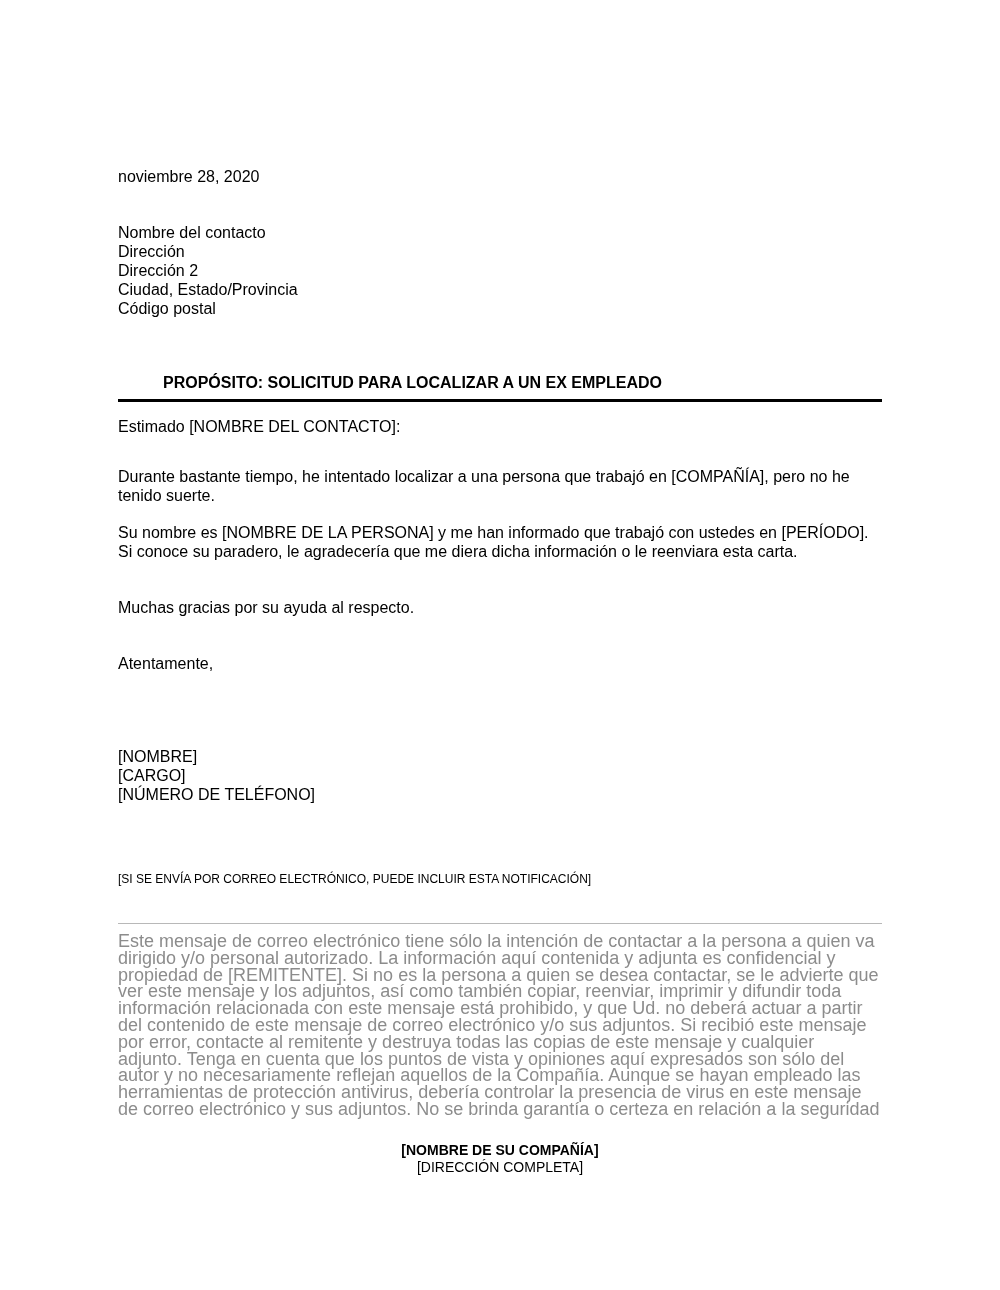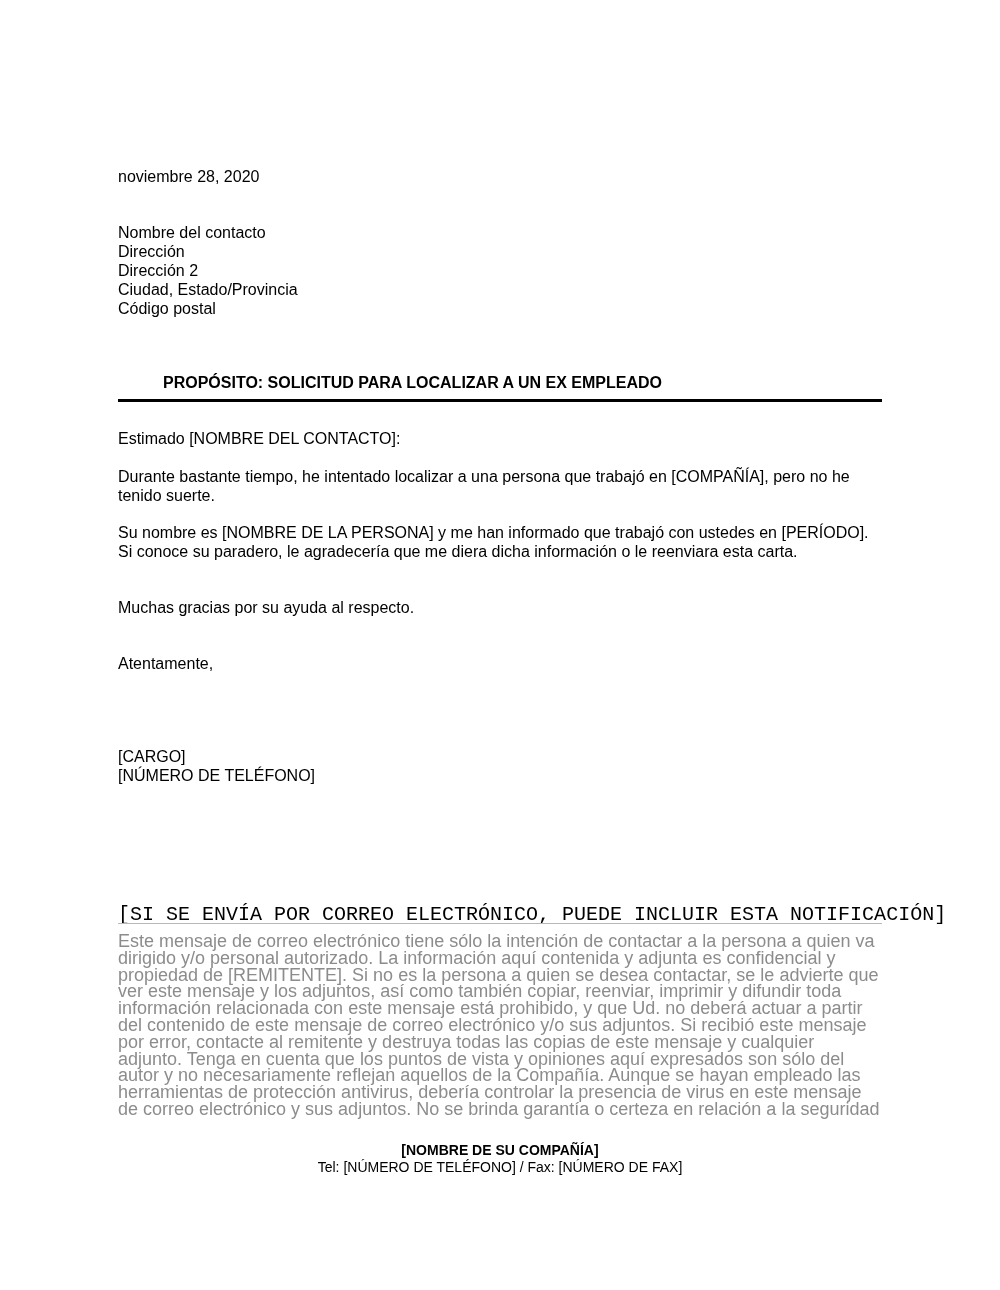--- a/index.html
+++ b/index.html
@@ -5,27 +5,27 @@
   html, body { margin: 0; padding: 0; background: #ffffff; }
   body { width: 1000px; height: 1290px; position: relative; overflow: hidden;
          font-family: "Liberation Sans", sans-serif; color: #000; }
   .page { position: absolute; left: 118px; top: 0; width: 764px; }
   .line { font-size: 16px; line-height: 19px; white-space: nowrap; }
   .para { font-size: 16px; line-height: 19px; margin: 0; }
   #date { position: absolute; top: 167px; }
   #address { position: absolute; top: 223px; }
   #subject { position: absolute; top: 373px; font-weight: bold; margin-left: 45px; }
   #subject-rule { position: absolute; top: 399px; left: 0; width: 764px; height: 3px; background: #000; }
-  #salutation { position: absolute; top: 429px; }
+  #salutation { position: absolute; top: 417px; }
   #p1 { position: absolute; top: 467px; width: 764px; }
   #p2 { position: absolute; top: 523px; width: 764px; }
   #p3 { position: absolute; top: 598px; }
   #closing { position: absolute; top: 654px; }
   #signature { position: absolute; top: 747px; }
-  #notice-heading { position: absolute; top: 905px; font-size: 20px; font-family: Liberation Mono, monospace; }
+  #notice-heading { position: absolute; top: 870px; font-size: 12px; }
   #notice-rule { position: absolute; top: 923px; left: 0; width: 764px; height: 1px; background: #b8b8b8; }
   #notice-body { position: absolute; top: 933px; width: 764px; font-size: 18px; line-height: 16.8px; color: #8c8c8c; height: 186px; overflow: hidden; }
   #footer { position: absolute; left: 0; top: 1142px; width: 1000px; text-align: center; font-size: 14px; line-height: 17px; }
   #footer .company { font-weight: bold; }
   #footer a { color: #1a0dcc; text-decoration: underline; }
 </style>
 </head>
 <body>
 
 <div class="page">
@@ -44,25 +44,26 @@
 
   <div id="salutation" class="line">Estimado [NOMBRE DEL CONTACTO]:</div>
 
   <p id="p1" class="para">Durante bastante tiempo, he intentado localizar a una persona que trabajó en [COMPAÑÍA], pero no he tenido suerte.</p>
   <p id="p2" class="para">Su nombre es [NOMBRE DE LA PERSONA] y me han informado que trabajó con ustedes en [PERÍODO]. Si conoce su paradero, le agradecería que me diera dicha información o le reenviara esta carta.</p>
   <p id="p3" class="para">Muchas gracias por su ayuda al respecto.</p>
 
   <div id="closing" class="line">Atentamente,</div>
 
   <div id="signature">
+    <div class="line">[NOMBRE]</div>
     <div class="line">[CARGO]</div>
     <div class="line">[NÚMERO DE TELÉFONO]</div>
   </div>
 
   <div id="notice-heading" class="line">[SI SE ENVÍA POR CORREO ELECTRÓNICO, PUEDE INCLUIR ESTA NOTIFICACIÓN]</div>
   <div id="notice-rule"></div>
   <p id="notice-body" class="para">Este mensaje de correo electrónico tiene sólo la intención de contactar a la persona a quien va dirigido y/o personal autorizado. La información aquí contenida y adjunta es confidencial y propiedad de [REMITENTE]. Si no es la persona a quien se desea contactar, se le advierte que ver este mensaje y los adjuntos, así como también copiar, reenviar, imprimir y difundir toda información relacionada con este mensaje está prohibido, y que Ud. no deberá actuar a partir del contenido de este mensaje de correo electrónico y/o sus adjuntos. Si recibió este mensaje por error, contacte al remitente y destruya todas las copias de este mensaje y cualquier adjunto. Tenga en cuenta que los puntos de vista y opiniones aquí expresados son sólo del autor y no necesariamente reflejan aquellos de la Compañía. Aunque se hayan empleado las herramientas de protección antivirus, debería controlar la presencia de virus en este mensaje de correo electrónico y sus adjuntos. No se brinda garantía o certeza en relación a la seguridad y el contenido de este mensaje de correo electrónico y sus adjuntos. [REMITENTE] no se hace responsable por los daños causados por cualquier virus transmitido o contenido en este mensaje de correo</p>
 </div>
 
 <div id="footer">
   <div class="company">[NOMBRE DE SU COMPAÑÍA]</div>
-  <div>Tel: [NÚMERO DE TELÉFONO] / Fax: [NÚMERO DE FAX]</div>
+  <div>[DIRECCIÓN COMPLETA]</div>
 </div>
 
 </body></html>

